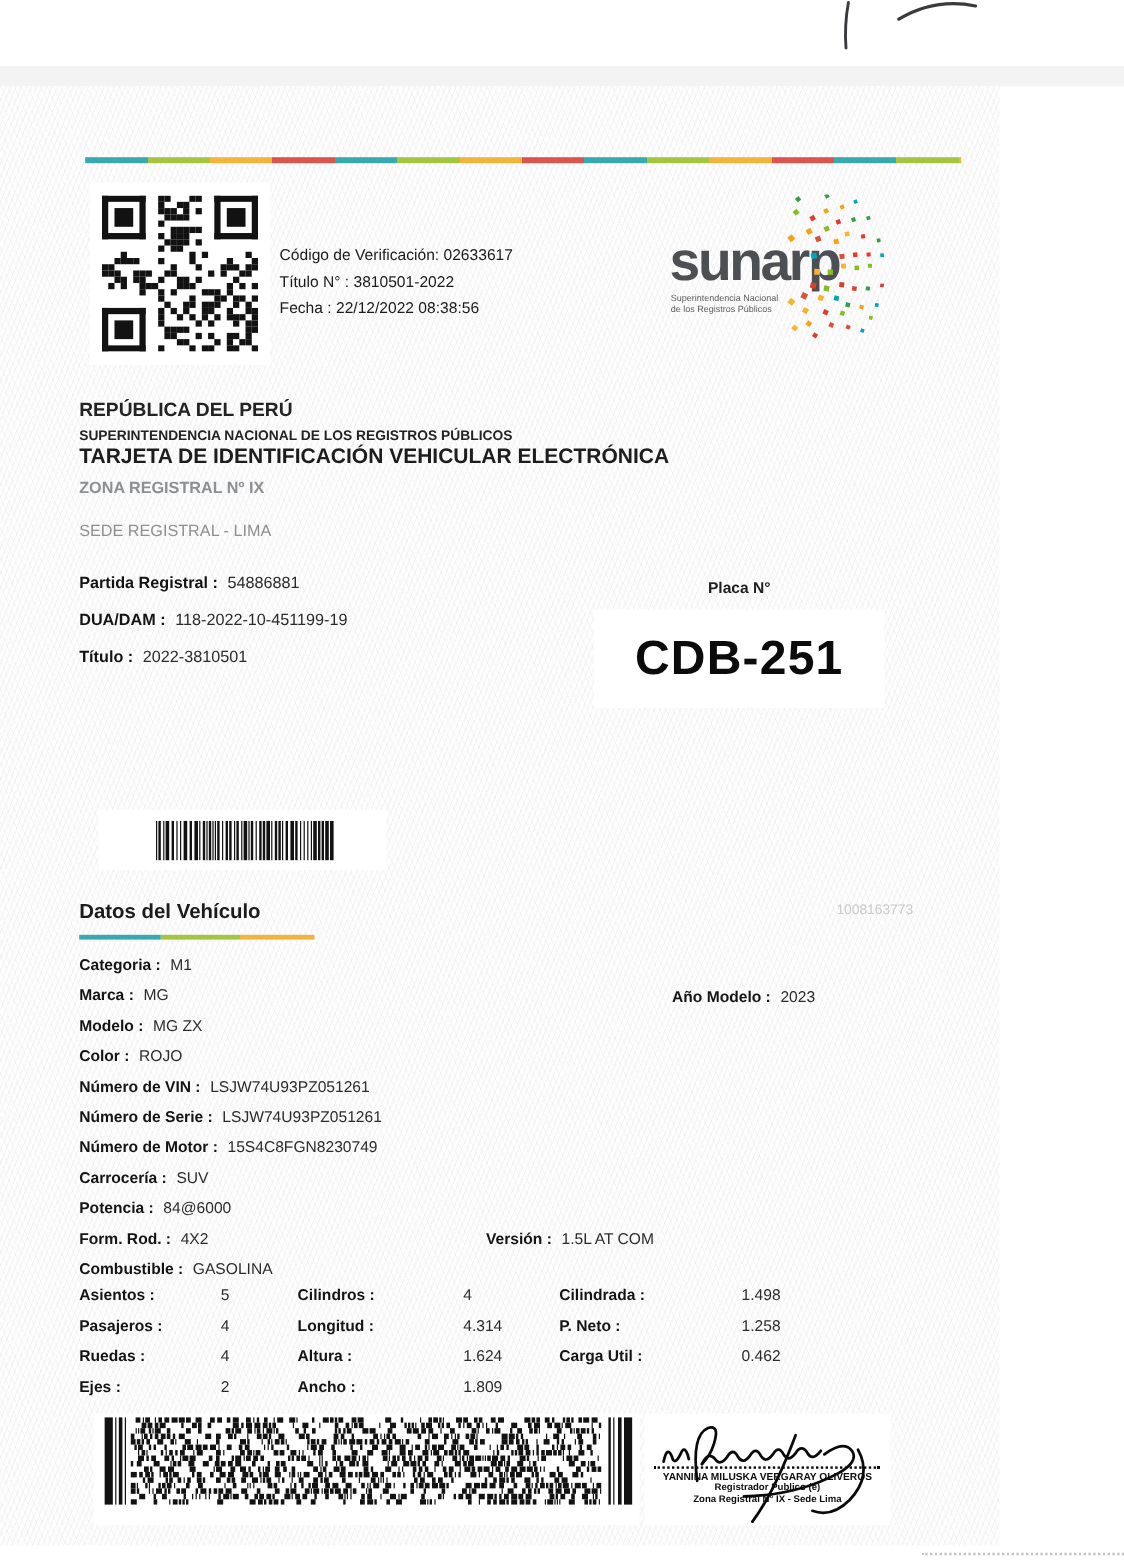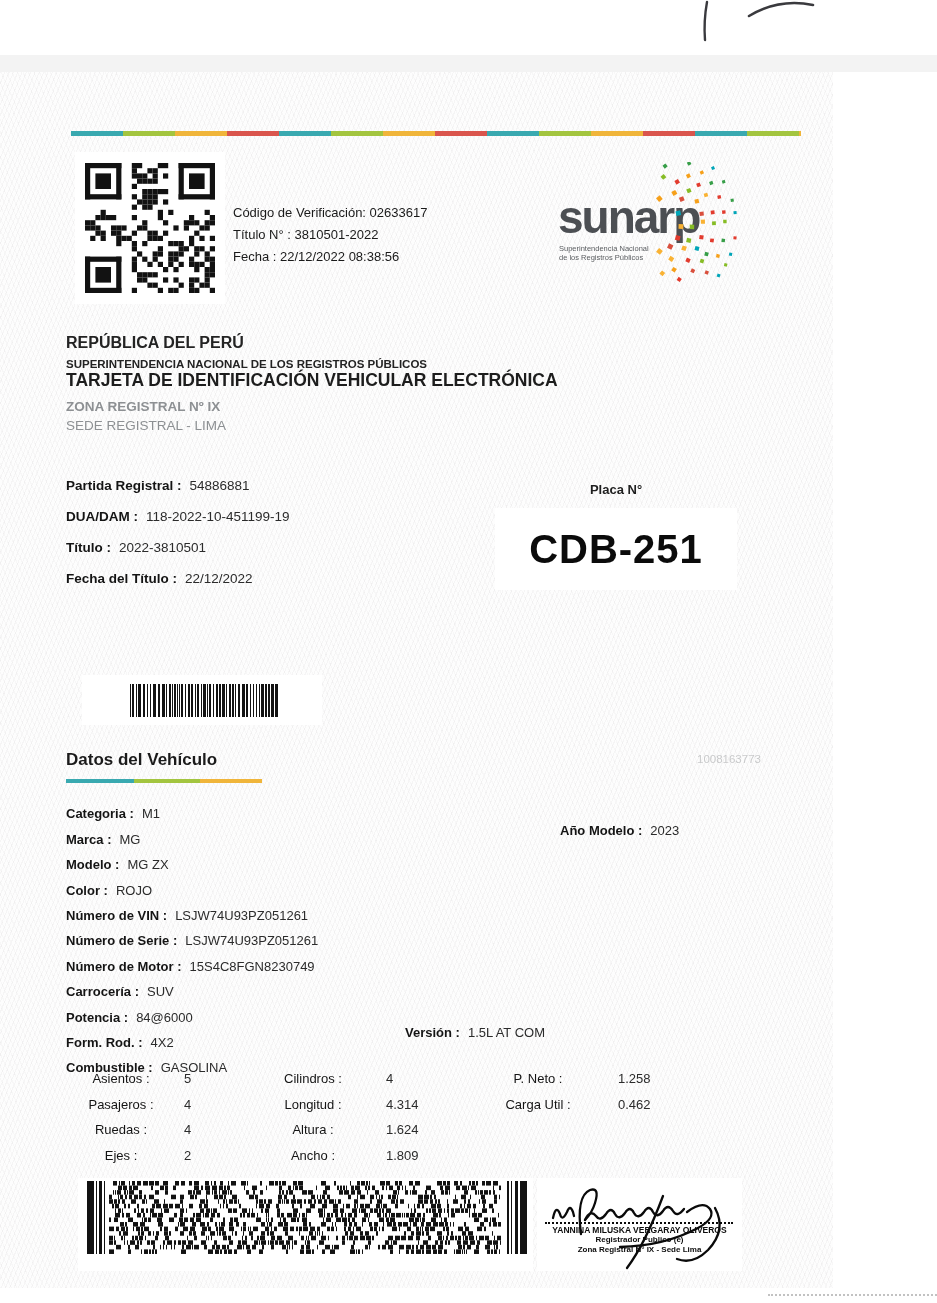--- a/index.html
+++ b/index.html
@@ -26,21 +26,21 @@
 
   .logo{position:absolute;left:556px;top:92px;width:220px;height:125px}
   .logo-name{position:absolute;left:2px;top:30px;font-size:46px;font-weight:bold;color:#4c4f53;letter-spacing:-2px;line-height:1}
   .logo-sub{position:absolute;left:3px;top:80px;font-size:7.5px;line-height:9px;color:#5a5d60}
   .starburst{position:absolute;left:92px;top:-2px;width:140px;height:128px}
 
   .hdr{position:absolute;left:66px;top:262px;width:620px}
   .hdr-l1{font-size:16px;font-weight:bold;margin-bottom:6px;color:#232323}
   .hdr-l2{font-size:11.5px;font-weight:bold;margin-bottom:0;color:#232323}
   .hdr-l3{font-size:17.5px;font-weight:bold;margin-bottom:8px;color:#1d1d1d}
-  .hdr-l4{font-size:13.5px;font-weight:bold;margin-bottom:4px;color:#8d9093}
+  .hdr-l4{font-size:13.5px;font-weight:bold;margin-bottom:21px;color:#8d9093}
   .hdr-l5{font-size:13.5px;font-weight:normal;color:#8d9093}
 
   .registry{position:absolute;left:66px;top:406px;width:420px}
   .reg-row{height:31px;font-size:13.5px;display:flex;align-items:flex-start}
   .lbl{font-weight:bold;color:#141414;white-space:pre}
   .val{margin-left:8px;color:#2b2b2b;white-space:pre}
 
   .plate-label{position:absolute;left:495px;top:410px;width:242px;text-align:center;font-size:13px;font-weight:bold}
   .plate-box{position:absolute;left:495px;top:436px;width:242px;height:82px;background:#fff;display:flex;align-items:center;justify-content:center}
   .plate-num{font-size:40px;font-weight:bold;letter-spacing:1px;color:#0b0b0b}
@@ -48,31 +48,31 @@
   .barcode1-box{position:absolute;left:82px;top:603px;width:240px;height:50px;background:#fff}
   .barcode1-box svg{position:absolute;left:48px;top:9px}
 
   .section-head{position:absolute;left:66px;top:678px;width:740px}
   .section-title{font-size:17px;font-weight:bold;color:#1b1b1b}
   .doc-number{position:absolute;left:631px;top:3px;font-size:11.5px;color:#c9cacb}
   .section-underline{margin-top:9px;height:4px;width:196px;display:flex}
   .section-underline span{height:4px}
 
   .vfields{position:absolute;left:66px;top:724px;width:720px}
-  .v-row{height:25.4px;font-size:13px;display:flex;align-items:flex-end}
+  .v-row{height:25.4px;font-size:13px;display:flex;align-items:flex-start}
   .ano-modelo{position:absolute;left:494px;top:27px;font-size:13px;display:flex}
   .version{position:absolute;left:339px;top:229px;font-size:13px;display:flex}
 
   .specs{position:absolute;left:66px;top:999px;display:flex;font-size:13px}
   .spec-col{display:flex;flex-direction:column}
   .spec-col1{width:182px}
   .spec-col2{width:218px}
   .spec-col3{width:212px}
   .spec-row{height:25.5px;display:flex}
-  .sp-label{flex:1;text-align:center;font-weight:normal;color:#141414;white-space:pre}
+  .sp-label{flex:1;text-align:left;font-weight:bold;color:#141414;white-space:pre}
   .sp-value{margin-left:8px;color:#2b2b2b}
   .spec-col1 .sp-value{width:64px}
   .spec-col2 .sp-value{width:80px}
   .spec-col3 .sp-value{width:60px}
 
   .pdf417-box{position:absolute;left:78px;top:1106px;width:455px;height:93px;background:#fff}
   .pdf417-box svg{position:absolute;left:9px;top:3px}
 
   .sig-box{position:absolute;left:537px;top:1106px;width:205px;height:93px;background:#fff}
   .sig-svg{position:absolute;left:0;top:0;width:205px;height:93px}
@@ -359,24 +359,20 @@
         <span class="val">54886881</span>
       </div>
       <div class="reg-row">
         <span class="lbl">DUA/DAM :</span>
         <span class="val">118-2022-10-451199-19</span>
       </div>
       <div class="reg-row">
         <span class="lbl">Título :</span>
         <span class="val">2022-3810501</span>
       </div>
-      <div class="reg-row">
-        <span class="lbl">Fecha del Título :</span>
-        <span class="val">22/12/2022</span>
-      </div>
     </div>
 
     <div class="plate-label">Placa N°</div>
     <div class="plate-box">
       <span class="plate-num">CDB-251</span>
     </div>
 
     <div class="barcode1-box">
       <svg id="barcode1-svg" width="150" height="33">
           <rect x="0" y="0" width="1" height="33" fill="#121212"></rect>
@@ -524,20 +520,24 @@
         <div class="spec-row">
             <span class="sp-label">Altura :</span>
             <span class="sp-value">1.624</span>
           </div>
         <div class="spec-row">
             <span class="sp-label">Ancho :</span>
             <span class="sp-value">1.809</span>
           </div>
       </div>
       <div class="spec-col spec-col3">
+        <div class="spec-row">
+            <span class="sp-label">Cilindrada :</span>
+            <span class="sp-value">1.498</span>
+          </div>
         <div class="spec-row">
             <span class="sp-label">P. Neto :</span>
             <span class="sp-value">1.258</span>
           </div>
         <div class="spec-row">
             <span class="sp-label">Carga Util :</span>
             <span class="sp-value">0.462</span>
           </div>
       </div>
     </div>

